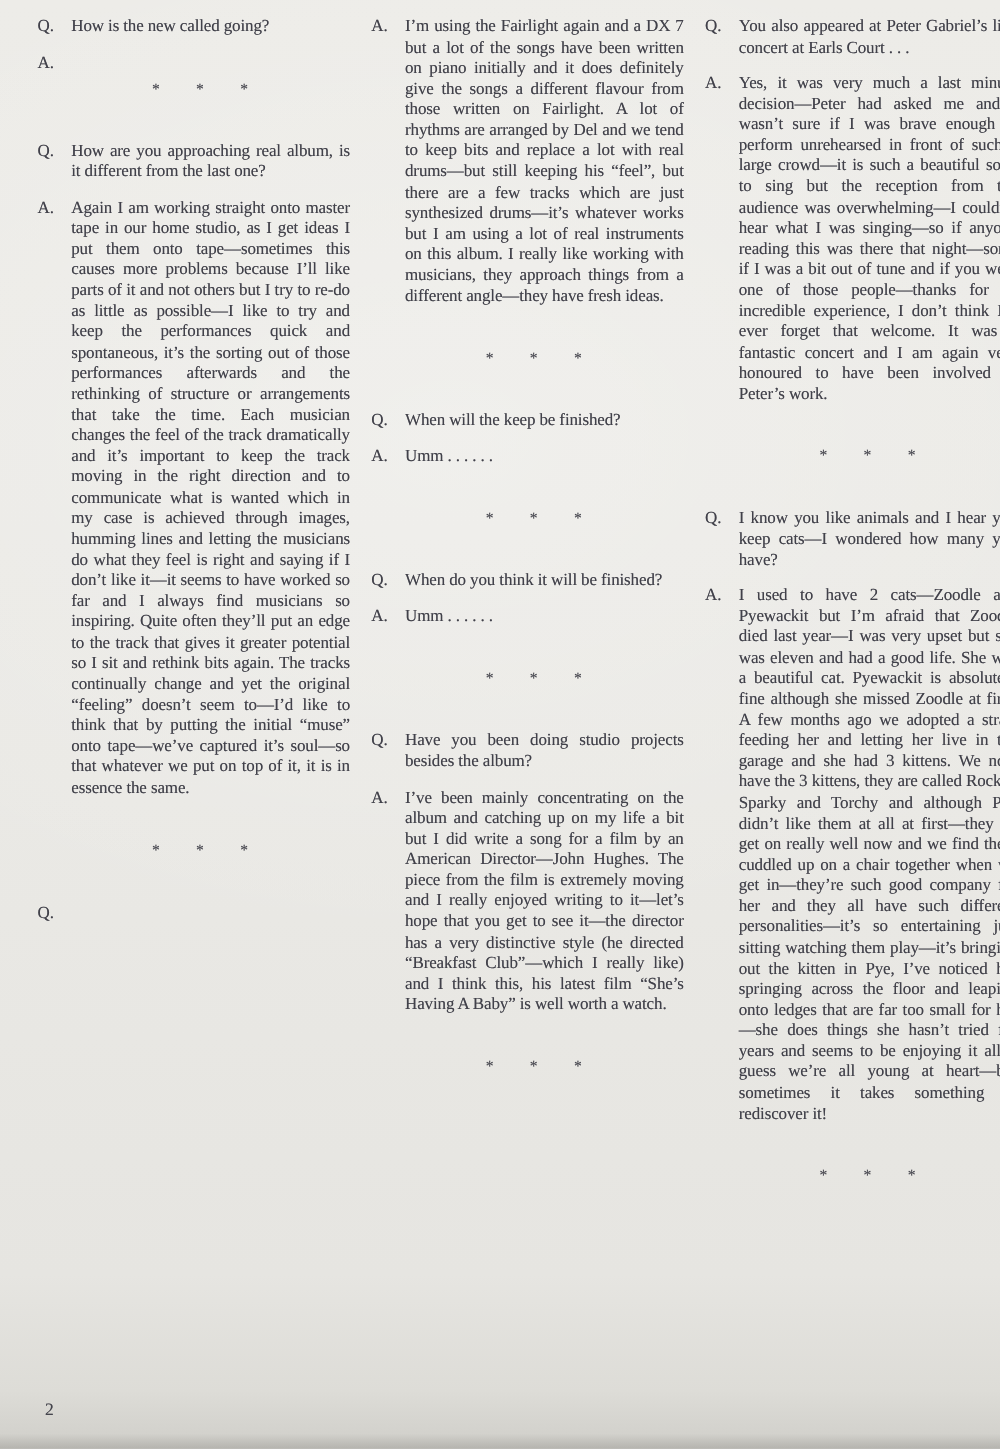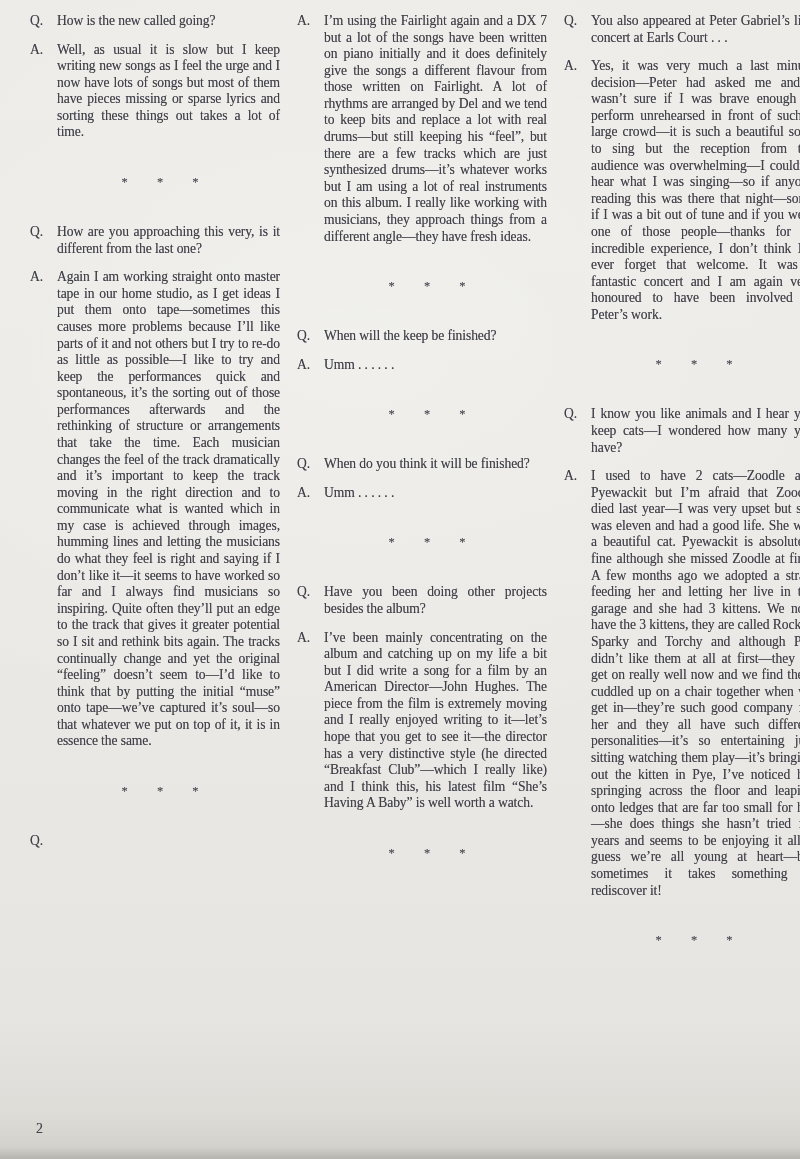--- a/index.html
+++ b/index.html
@@ -75,37 +75,37 @@
     text-shadow: 0 0 0.5px rgba(65,65,74,0.5);
   }
 </style>
 </head>
 <body>
 
 <div class="page">
   <div class="columns">
     <div class="col">
         <div class="qa"><span class="qa-label">Q.</span><span class="qa-text">How is the new called going?</span></div>
-        <div class="qa"><span class="qa-label">A.</span><span class="qa-text">Well, as usual it is slow but I keep writing new songs as I feel the urge and I now have lots of songs but most of them have pieces missing or sparse lyrics and sorting these things out takes a lot of time.</span></div>
+        <div class="qa"><span class="qa-label">A.</span></div>
         <div class="sep">* * *</div>
-        <div class="qa"><span class="qa-label">Q.</span><span class="qa-text">How are you approaching this very, is it different from the last one?</span></div>
+        <div class="qa"><span class="qa-label">Q.</span><span class="qa-text">How are you approaching real album, is it different from the last one?</span></div>
         <div class="qa"><span class="qa-label">A.</span><span class="qa-text">Again I am working straight onto master tape in our home studio, as I get ideas I put them onto tape—sometimes this causes more problems because I’ll like parts of it and not others but I try to re-do as little as possible—I like to try and keep the performances quick and spontaneous, it’s the sorting out of those performances afterwards and the rethinking of structure or arrangements that take the time. Each musician changes the feel of the track dramatically and it’s important to keep the track moving in the right direction and to communicate what is wanted which in my case is achieved through images, humming lines and letting the musicians do what they feel is right and saying if I don’t like it—it seems to have worked so far and I always find musicians so inspiring. Quite often they’ll put an edge to the track that gives it greater potential so I sit and rethink bits again. The tracks continually change and yet the original “feeling” doesn’t seem to—I’d like to think that by putting the initial “muse” onto tape—we’ve captured it’s soul—so that whatever we put on top of it, it is in essence the same.</span></div>
         <div class="sep">* * *</div>
         <div class="qa"><span class="qa-label">Q.</span></div>
       </div>
     <div class="col">
         <div class="qa"><span class="qa-label">A.</span><span class="qa-text">I’m using the Fairlight again and a DX 7 but a lot of the songs have been written on piano initially and it does definitely give the songs a different flavour from those written on Fairlight. A lot of rhythms are arranged by Del and we tend to keep bits and replace a lot with real drums—but still keeping his “feel”, but there are a few tracks which are just synthesized drums—it’s whatever works but I am using a lot of real instruments on this album. I really like working with musicians, they approach things from a different angle—they have fresh ideas.</span></div>
         <div class="sep">* * *</div>
         <div class="qa"><span class="qa-label">Q.</span><span class="qa-text">When will the keep be finished?</span></div>
         <div class="qa"><span class="qa-label">A.</span><span class="qa-text">Umm . . . . . .</span></div>
         <div class="sep">* * *</div>
         <div class="qa"><span class="qa-label">Q.</span><span class="qa-text">When do you think it will be finished?</span></div>
         <div class="qa"><span class="qa-label">A.</span><span class="qa-text">Umm . . . . . .</span></div>
         <div class="sep">* * *</div>
-        <div class="qa"><span class="qa-label">Q.</span><span class="qa-text">Have you been doing other projects besides the album?</span></div>
+        <div class="qa"><span class="qa-label">Q.</span><span class="qa-text">Have you been doing studio projects besides the album?</span></div>
         <div class="qa"><span class="qa-label">A.</span><span class="qa-text">I’ve been mainly concentrating on the album and catching up on my life a bit but I did write a song for a film by an American Director—John Hughes. The piece from the film is extremely moving and I really enjoyed writing to it—let’s hope that you get to see it—the director has a very distinctive style (he directed “Breakfast Club”—which I really like) and I think this, his latest film “She’s Having A Baby” is well worth a watch.</span></div>
         <div class="sep">* * *</div>
       </div>
     <div class="col">
         <div class="qa"><span class="qa-label">Q.</span><span class="qa-text">You also appeared at Peter Gabriel’s live concert at Earls Court . . .</span></div>
         <div class="qa"><span class="qa-label">A.</span><span class="qa-text">Yes, it was very much a last minute decision—Peter had asked me and I wasn’t sure if I was brave enough to perform unrehearsed in front of such a large crowd—it is such a beautiful song to sing but the reception from the audience was overwhelming—I couldn’t hear what I was singing—so if anyone reading this was there that night—sorry if I was a bit out of tune and if you were one of those people—thanks for an incredible experience, I don’t think I’ll ever forget that welcome. It was a fantastic concert and I am again very honoured to have been involved in Peter’s work.</span></div>
         <div class="sep">* * *</div>
         <div class="qa"><span class="qa-label">Q.</span><span class="qa-text">I know you like animals and I hear you keep cats—I wondered how many you have?</span></div>
         <div class="qa"><span class="qa-label">A.</span><span class="qa-text">I used to have 2 cats—Zoodle and Pyewackit but I’m afraid that Zoodle died last year—I was very upset but she was eleven and had a good life. She was a beautiful cat. Pyewackit is absolutely fine although she missed Zoodle at first. A few months ago we adopted a stray, feeding her and letting her live in the garage and she had 3 kittens. We now have the 3 kittens, they are called Rocket, Sparky and Torchy and although Pye didn’t like them at all at first—they all get on really well now and we find them cuddled up on a chair together when we get in—they’re such good company for her and they all have such different personalities—it’s so entertaining just sitting watching them play—it’s bringing out the kitten in Pye, I’ve noticed her springing across the floor and leaping onto ledges that are far too small for her—she does things she hasn’t tried for years and seems to be enjoying it all. I guess we’re all young at heart—but sometimes it takes something to rediscover it!</span></div>
         <div class="sep">* * *</div>

